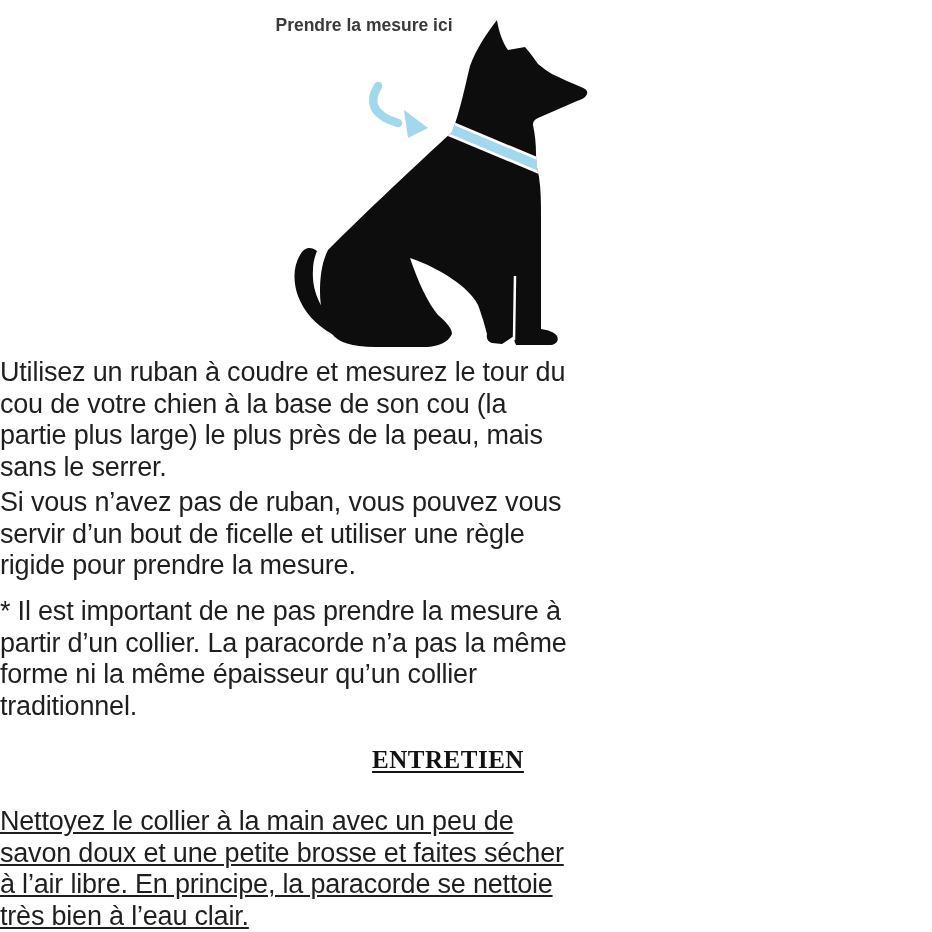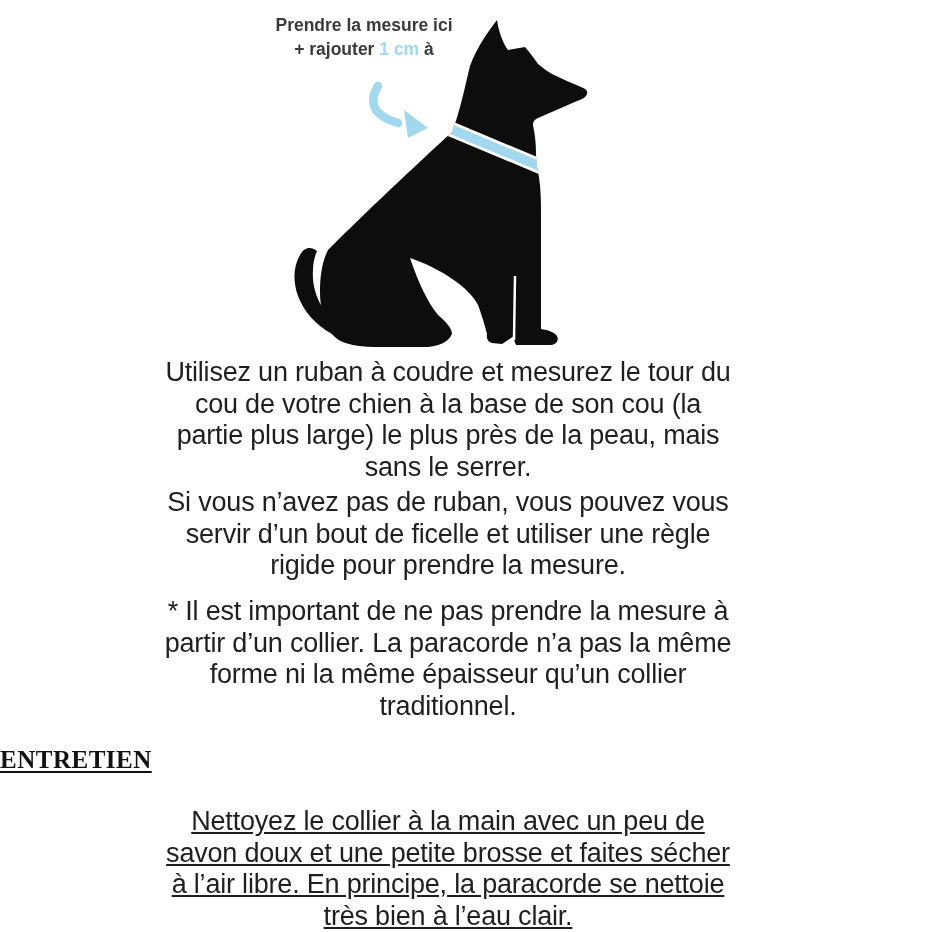--- a/index.html
+++ b/index.html
@@ -30,55 +30,53 @@
   .ink{fill:var(--silhouette,#0d0d0d);}
   .collar-under{stroke:#ffffff;stroke-width:15;fill:none;}
   .collar{stroke:var(--accent-blue,#a1d8ee);stroke-width:9.5;fill:none;}
   .leg-sep{stroke:#ffffff;stroke-width:2.5;}
   .arrow{fill:none;stroke:var(--accent-blue,#a1d8ee);stroke-width:8.5;stroke-linecap:round;}
   .arrowhead{fill:var(--accent-blue,#a1d8ee);}
   
   .para{
     position:absolute;
     left:0;width:896px;
-    text-align:center;
     white-space:pre-line;
     font-size:27px;line-height:31.5px;
     letter-spacing:-0.2px;
     color:var(--ink,#1f1f1f);
   }
   .para-measure{top:357px;}
   .para-string{top:487px;}
   .para-warning{top:596px;}
   .para-care{top:806px;text-decoration:underline;}
   
   .heading{
     position:absolute;
     top:746px;left:0;width:896px;
-    text-align:left;
+    text-align:center;
     font-family:"Liberation Serif",serif;
     font-weight:bold;
     font-size:25px;
     letter-spacing:0.5px;
     color:#121212;
   }
   .heading span{
     text-decoration:underline;
     text-decoration-thickness:2px;
     text-underline-offset:3px;
   }
 </style>
 </head>
 <body>
 
 <div class="page">
 
   <div class="annotation">
     <div>Prendre la mesure ici</div>
-    <div><span>+ rajouter </span><span class="hl">1 cm</span><span> à</span></div>
   </div>
 
   <svg class="dog-svg" viewBox="0 0 340 360" aria-hidden="true">
     <defs>
       <clipPath id="neckClip">
         <path d="M217,20 C219,33 223,43 228,50 L245,47 C250,53 254,58 258,64 C263,68 267,71 272,74 C282,79 292,83 301,87 C306,89 308,91 307,94 C306,97 303,99 297,101 L258,118 C254,120 253,122 253,125 C255,134 256,144 256,154 C256,162 257,169 259,177 C261,190 261,204 261,218 L261,329 C268,330 274,332 277,336 C279,340 277,344 271,345 L236,345 C234,341 234,338 234,336 L222,344 L212,343 C208,342 206,338 207,334 C204,322 200,310 198,305 C190,288 160,268 130,258 C138,282 148,303 158,315 C166,322 172,328 172,334 C168,343 158,346 148,347 L95,347 C72,347 58,342 52,334 C44,324 40,308 40,292 C40,276 42,262 48,250 C88,210 135,166 172,132 C180,112 185,86 190,66 C196,49 207,33 217,20 Z"></path>
       </clipPath>
     </defs>
 
     <path class="ink" d="M217,20 C219,33 223,43 228,50 L245,47 C250,53 254,58 258,64 C263,68 267,71 272,74 C282,79 292,83 301,87 C306,89 308,91 307,94 C306,97 303,99 297,101 L258,118 C254,120 253,122 253,125 C255,134 256,144 256,154 C256,162 257,169 259,177 C261,190 261,204 261,218 L261,329 C268,330 274,332 277,336 C279,340 277,344 271,345 L236,345 C234,341 234,338 234,336 L222,344 L212,343 C208,342 206,338 207,334 C204,322 200,310 198,305 C190,288 160,268 130,258 C138,282 148,303 158,315 C166,322 172,328 172,334 C168,343 158,346 148,347 L95,347 C72,347 58,342 52,334 C44,324 40,308 40,292 C40,276 42,262 48,250 C88,210 135,166 172,132 C180,112 185,86 190,66 C196,49 207,33 217,20 Z"></path>

